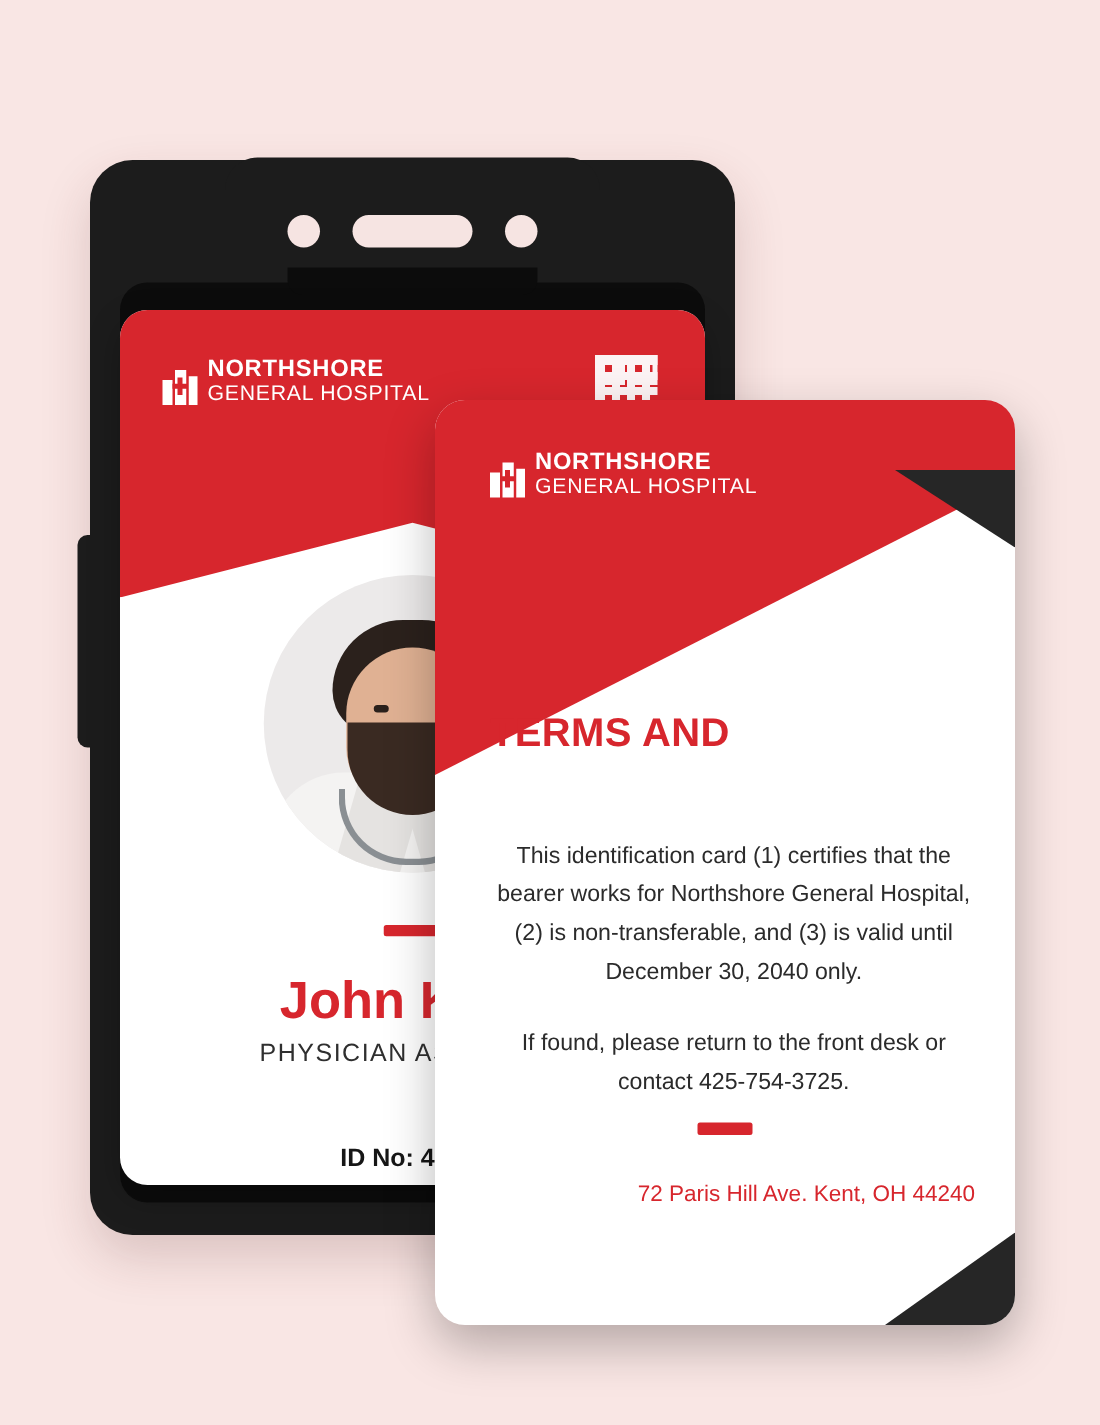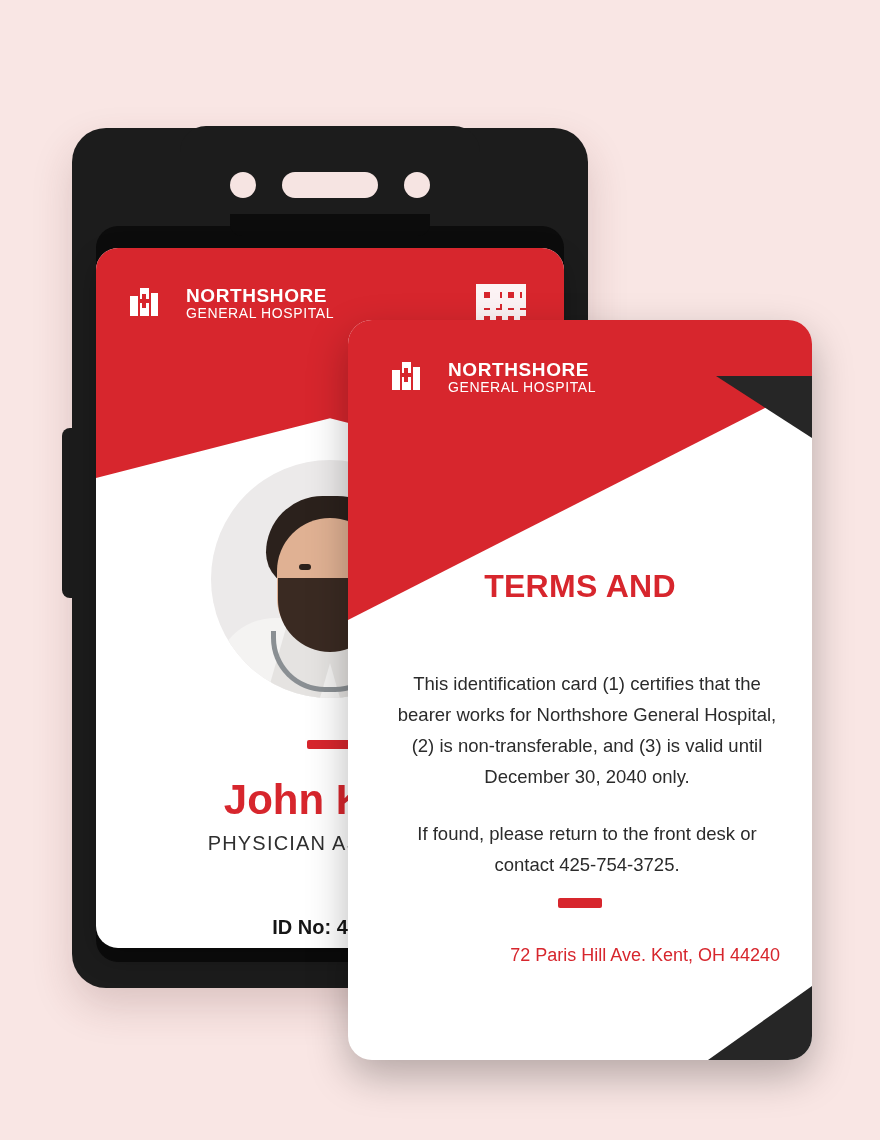--- a/index.html
+++ b/index.html
@@ -117,22 +117,22 @@
     right: 0;
     top: 150px;
     width: 120px;
     height: 90px;
     background: #262626;
     clip-path: polygon(100% 0, 100% 100%, 0 100%);
   }
   .brand {
     position: absolute;
     display: flex;
-    align-items: flex-start;
-    gap: 28px;
+    align-items: flex-end;
+    gap: 8px;
   }
   .brand-mark {
     width: 28px;
     height: 30px;
     position: relative;
   }
   .brand-mark span {
     position: absolute;
     background: #ffffff;
     display: block;
@@ -145,21 +145,21 @@
   .brand-text {
     color: #ffffff;
     line-height: 1.05;
   }
   .brand-line1 {
     font-size: 19px;
     font-weight: bold;
     letter-spacing: 0.6px;
   }
   .brand-line2 {
-    font-size: 14px;
+    font-size: 17px;
     letter-spacing: 0.6px;
   }
 
   .front-brand { left: 34px; top: 38px; }
 
   .qr {
     position: absolute;
     right: 38px;
     top: 36px;
     width: 50px;
@@ -343,26 +343,26 @@
     background: #262626;
     clip-path: polygon(100% 0, 100% 100%, 0 100%);
   }
   .back-brand { left: 44px; top: 40px; }
 
   .terms-title {
     position: absolute;
     left: 0;
     right: 0;
     top: 248px;
-    text-align: center;
     color: #d7262d;
     font-size: 32px;
     font-weight: bold;
     line-height: 1.18;
     letter-spacing: 0.3px;
+    padding-left: 44px;
   }
   .terms-body {
     position: absolute;
     left: 42px;
     right: 28px;
     top: 348px;
     text-align: center;
     color: #2b2b2b;
     font-size: 18.5px;
     line-height: 1.68;

